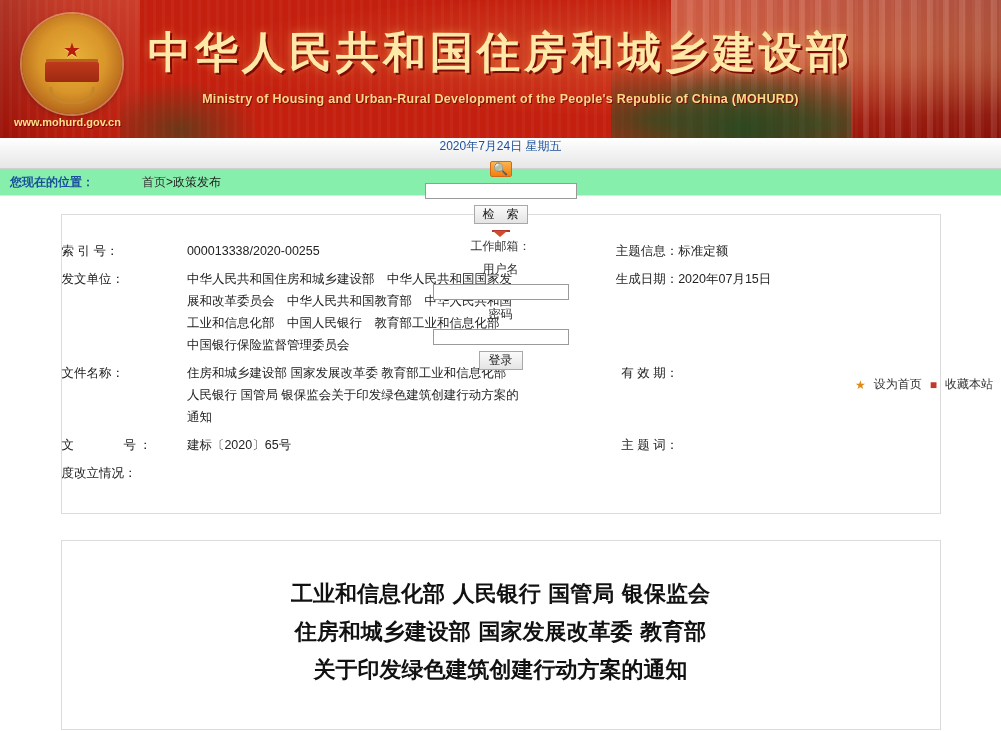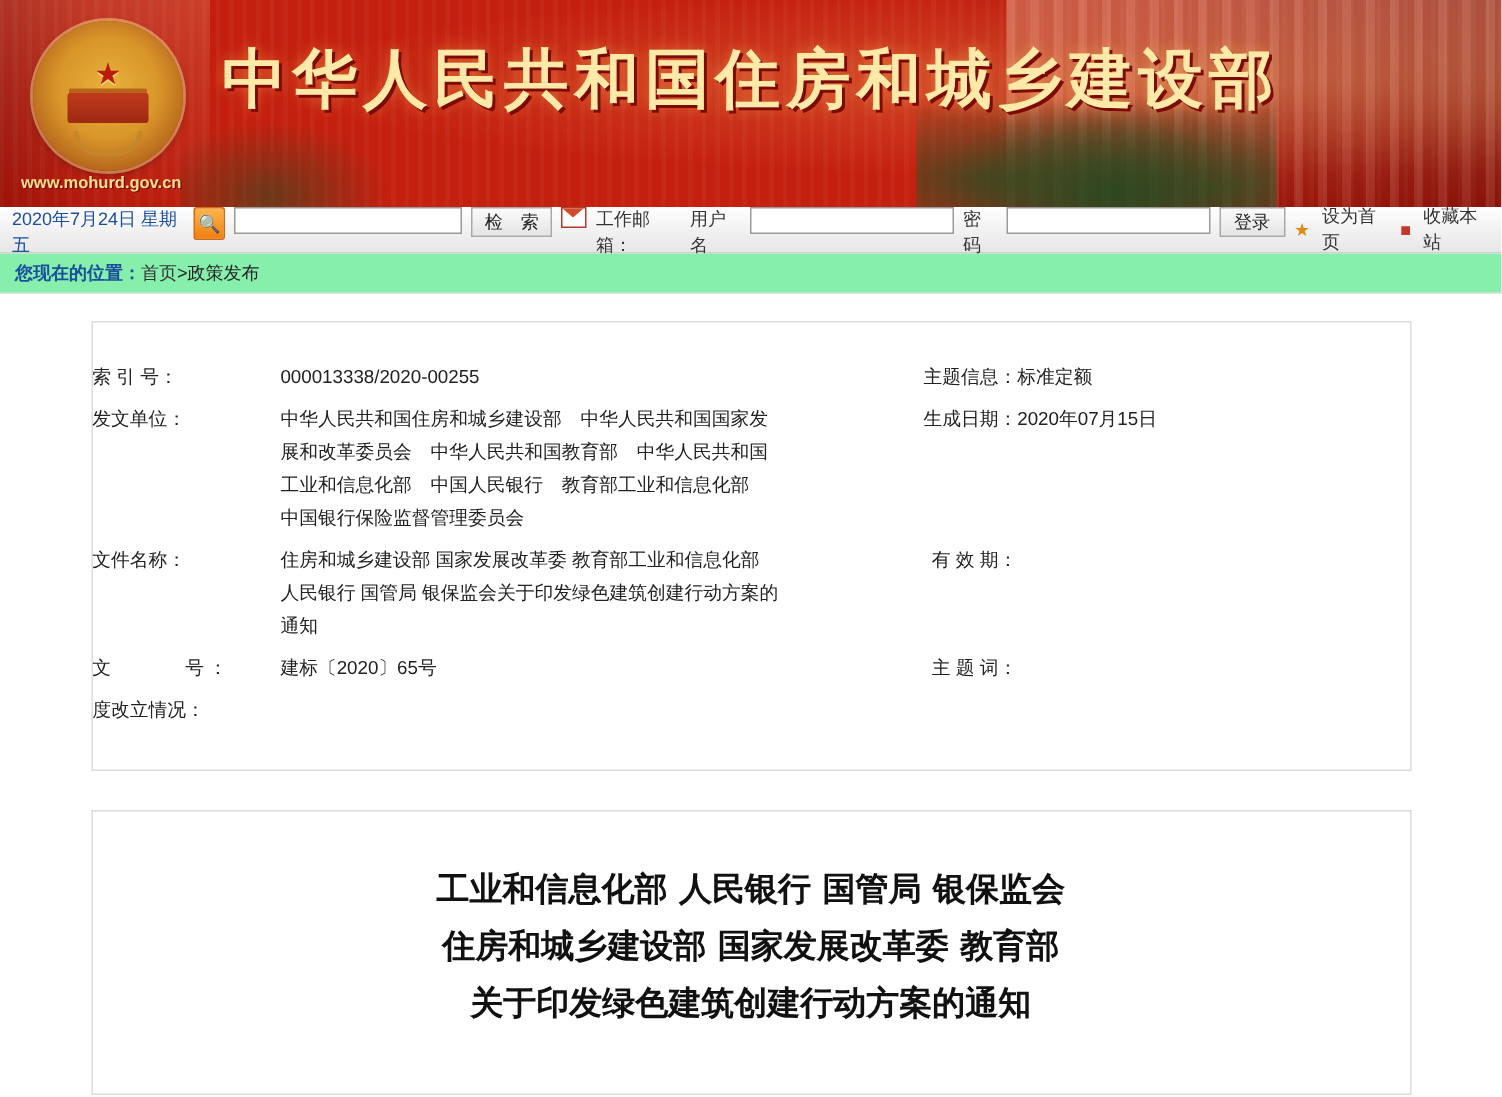--- a/index.html
+++ b/index.html
@@ -84,24 +84,25 @@
   .banner-url{
     position:absolute;left:14px;top:116px;
     font-size:11px;font-weight:bold;color:#ffe08a;
     text-shadow:1px 1px 0 #7d0b05;
   }
   
   .toolbar{
     height:30px;
     background:linear-gradient(180deg,#ffffff 0%,#f2f2f2 50%,#e7e7e7 100%);
     border-bottom:1px solid #cfcfcf;
-    display:flex;gap:6px;
+    display:flex;align-items:center;gap:6px;
     padding:0 8px;
     font-size:12px;color:#333;
     position:relative;
+    flex-direction:column;
   }
   .toolbar .date{color:#1a4f9c;}
   .search-btn-icon{
     width:20px;height:20px;border:1px solid #d06a14;border-radius:2px;
     background:linear-gradient(180deg,#ffb44b,#f08010);
     display:flex;align-items:center;justify-content:center;
     color:#fff;font-size:12px;cursor:pointer;
   }
   .txt{
     height:18px;border:1px solid #9a9a9a;background:#fff;
@@ -125,21 +126,21 @@
     margin-left:auto;display:flex;align-items:center;gap:8px;color:#333;
   }
   .mini-ico{color:#e08a16;font-size:12px;}
   .mini-ico.red{color:#c0392b;}
   
   .crumb{
     height:26px;background:#86efac;border-bottom:1px solid #e2e2e2;
     display:flex;align-items:center;padding:0 10px;font-size:12px;
   }
   .crumb b{color:#1a4f9c;font-weight:bold;}
-  .crumb a{color:#333;text-decoration:none;}
+  .crumb a{color:#333;text-decoration:none;margin-left:48px;}
   
   .wrap{padding:18px 0 0 0;}
   .card{
     width:880px;margin:0 auto;border:1px solid #dcdcdc;background:#fff;
     box-sizing:border-box;
   }
   .meta{padding:22px 0 26px 0;}
   table.meta-tbl{width:100%;border-collapse:collapse;font-size:12.5px;color:#222;}
   table.meta-tbl td{vertical-align:top;padding:3px 0;line-height:22px;}
   .lbl{width:120px;padding-right:8px;white-space:nowrap;color:#222;}
@@ -166,20 +167,21 @@
   <div class="trees"></div>
   <div class="trees2"></div>
 
   <div class="emblem">
     <div class="star">★</div>
     <div class="gate"></div>
     <div class="gear"></div>
   </div>
 
   <div class="banner-title">中华人民共和国住房和城乡建设部</div>
+  <div class="banner-sub">Ministry of Housing and Urban-Rural Development of the People's Republic of China (MOHURD)</div>
   <div class="banner-url">www.mohurd.gov.cn</div>
 </div>
 
 <div class="toolbar">
   <span class="date">2020年7月24日 星期五</span>
   <span class="search-btn-icon">🔍</span>
   <input class="txt" style="width: 152px;" type="text" value="">
   <button class="btn" style="min-width:54px;">检　索</button>
   <span class="mail-icon"></span>
   <span>工作邮箱：</span>

